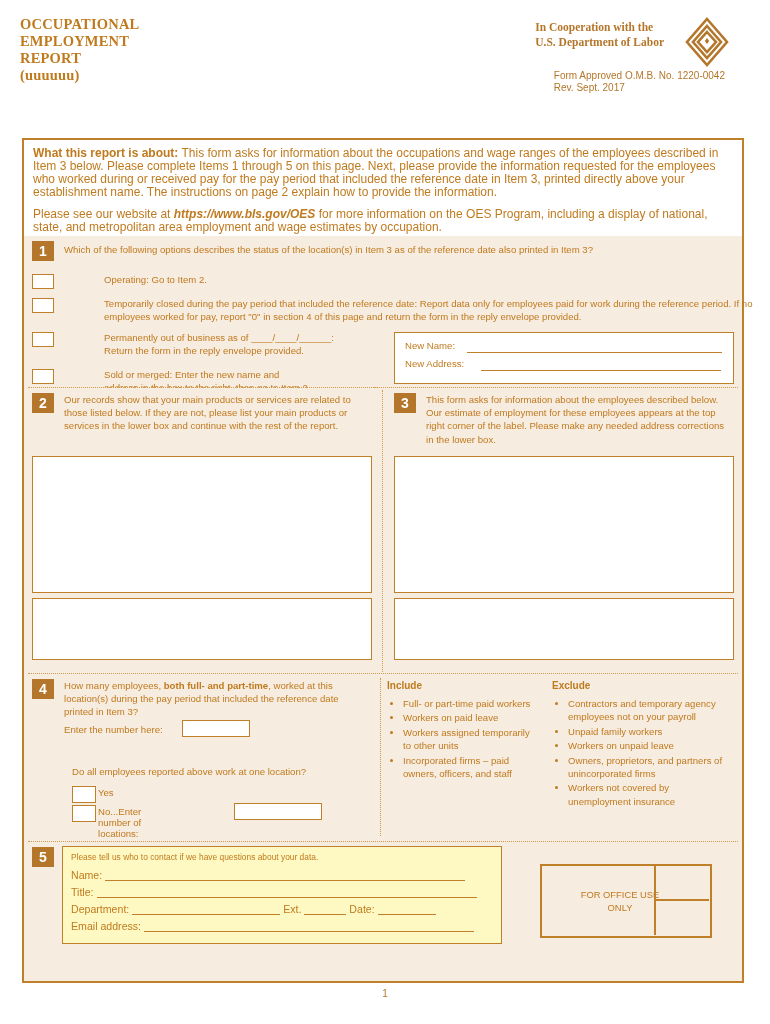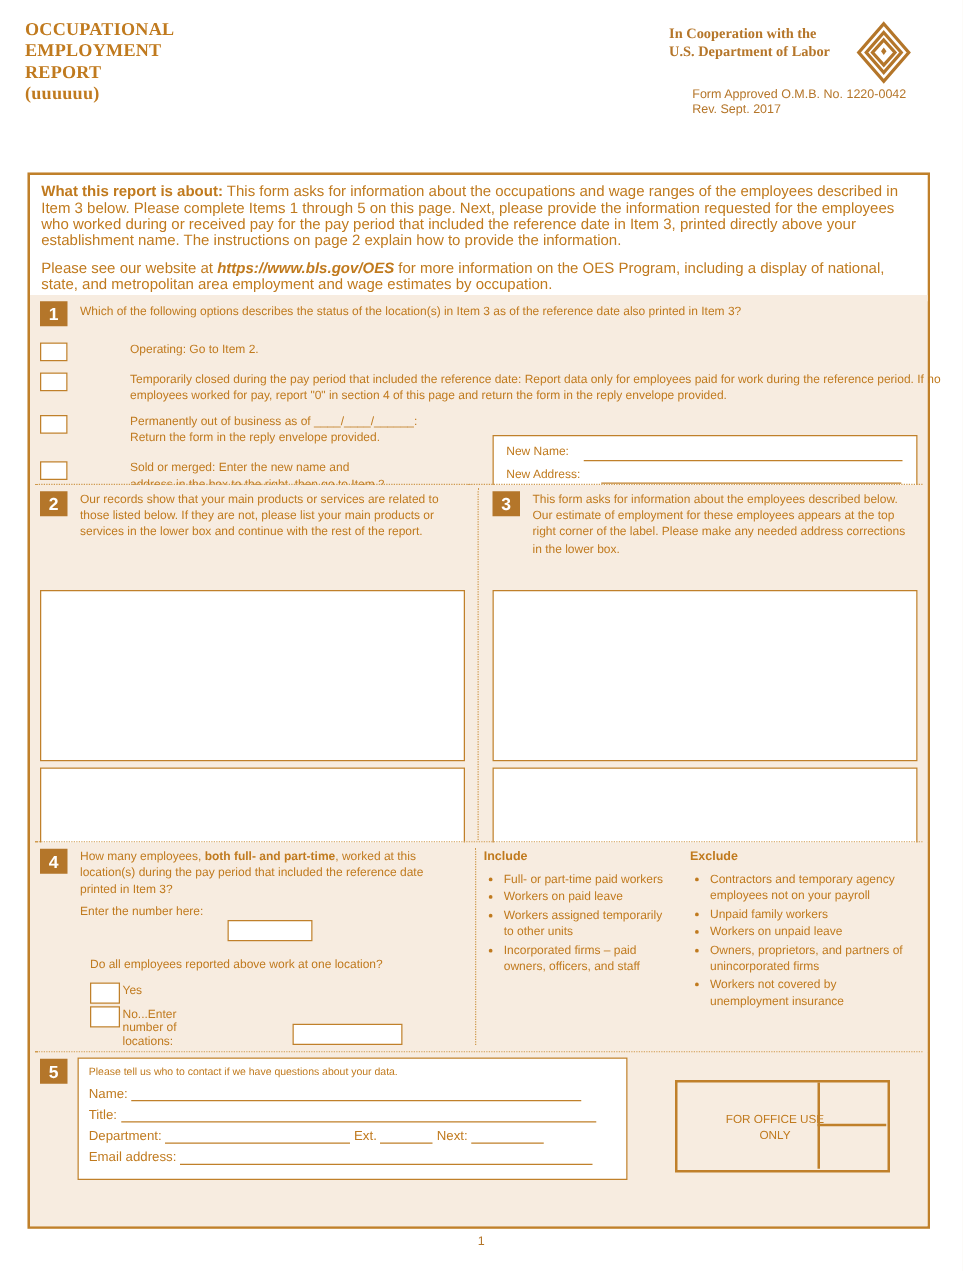--- a/index.html
+++ b/index.html
@@ -123,21 +123,20 @@
     border: 1.6px solid #c0802a;
     background: #ffffff;
     box-sizing: border-box;
     display: inline-block;
     vertical-align: top;
   }
   .wbox {
     background: #ffffff;
     border: 1.6px solid #c0802a;
     box-sizing: border-box;
-    margin-top: 16px;
   }
   .dotted-h {
     position: absolute;
     border-top: 1.4px dotted #cf9a4e;
     height: 0;
   }
   .dotted-v {
     position: absolute;
     border-left: 1.4px dotted #cf9a4e;
     width: 0;
@@ -208,21 +207,21 @@
   .ie-list { margin: 0; padding-left: 16px; font-size: 9.6px; line-height: 13.4px; color: #c07a1e; }
   .ie-list li { margin-bottom: 1px; }
 
   
   #sec5 { left: 0; top: 702px; width: 718px; height: 139px; }
   #sec5 .badge { left: 8px; top: 5px; }
   .s5box {
     position: absolute;
     left: 38px; top: 4px;
     width: 440px; height: 98px;
-    background: #ffffff;
+    background: #fef9c3;
     border: 1.2px solid #c0802a;
     box-sizing: border-box;
     padding: 5px 8px;
   }
   .s5intro { font-size: 8.4px; color: #c07a1e; margin-bottom: 7px; }
   .s5row { font-size: 10.6px; color: #c07a1e; margin-bottom: 5px; white-space: nowrap; }
   .office {
     position: absolute;
     left: 516px; top: 22px;
     width: 172px; height: 74px;
@@ -436,21 +435,21 @@
       <div class="s5row">
         <span>Title:</span>
         <span class="rule" style="width:380px;"></span>
       </div>
 
       <div class="s5row">
         <span>Department:</span>
         <span class="rule" style="width:148px;"></span>
         <span>Ext.</span>
         <span class="rule" style="width:42px;"></span>
-        <span>Next:</span>
+        <span>Date:</span>
         <span class="rule" style="width:58px;"></span>
       </div>
 
       <div class="s5row">
         <span>Email address:</span>
         <span class="rule" style="width:330px;"></span>
       </div>
     </div>
 
     <div class="office">

